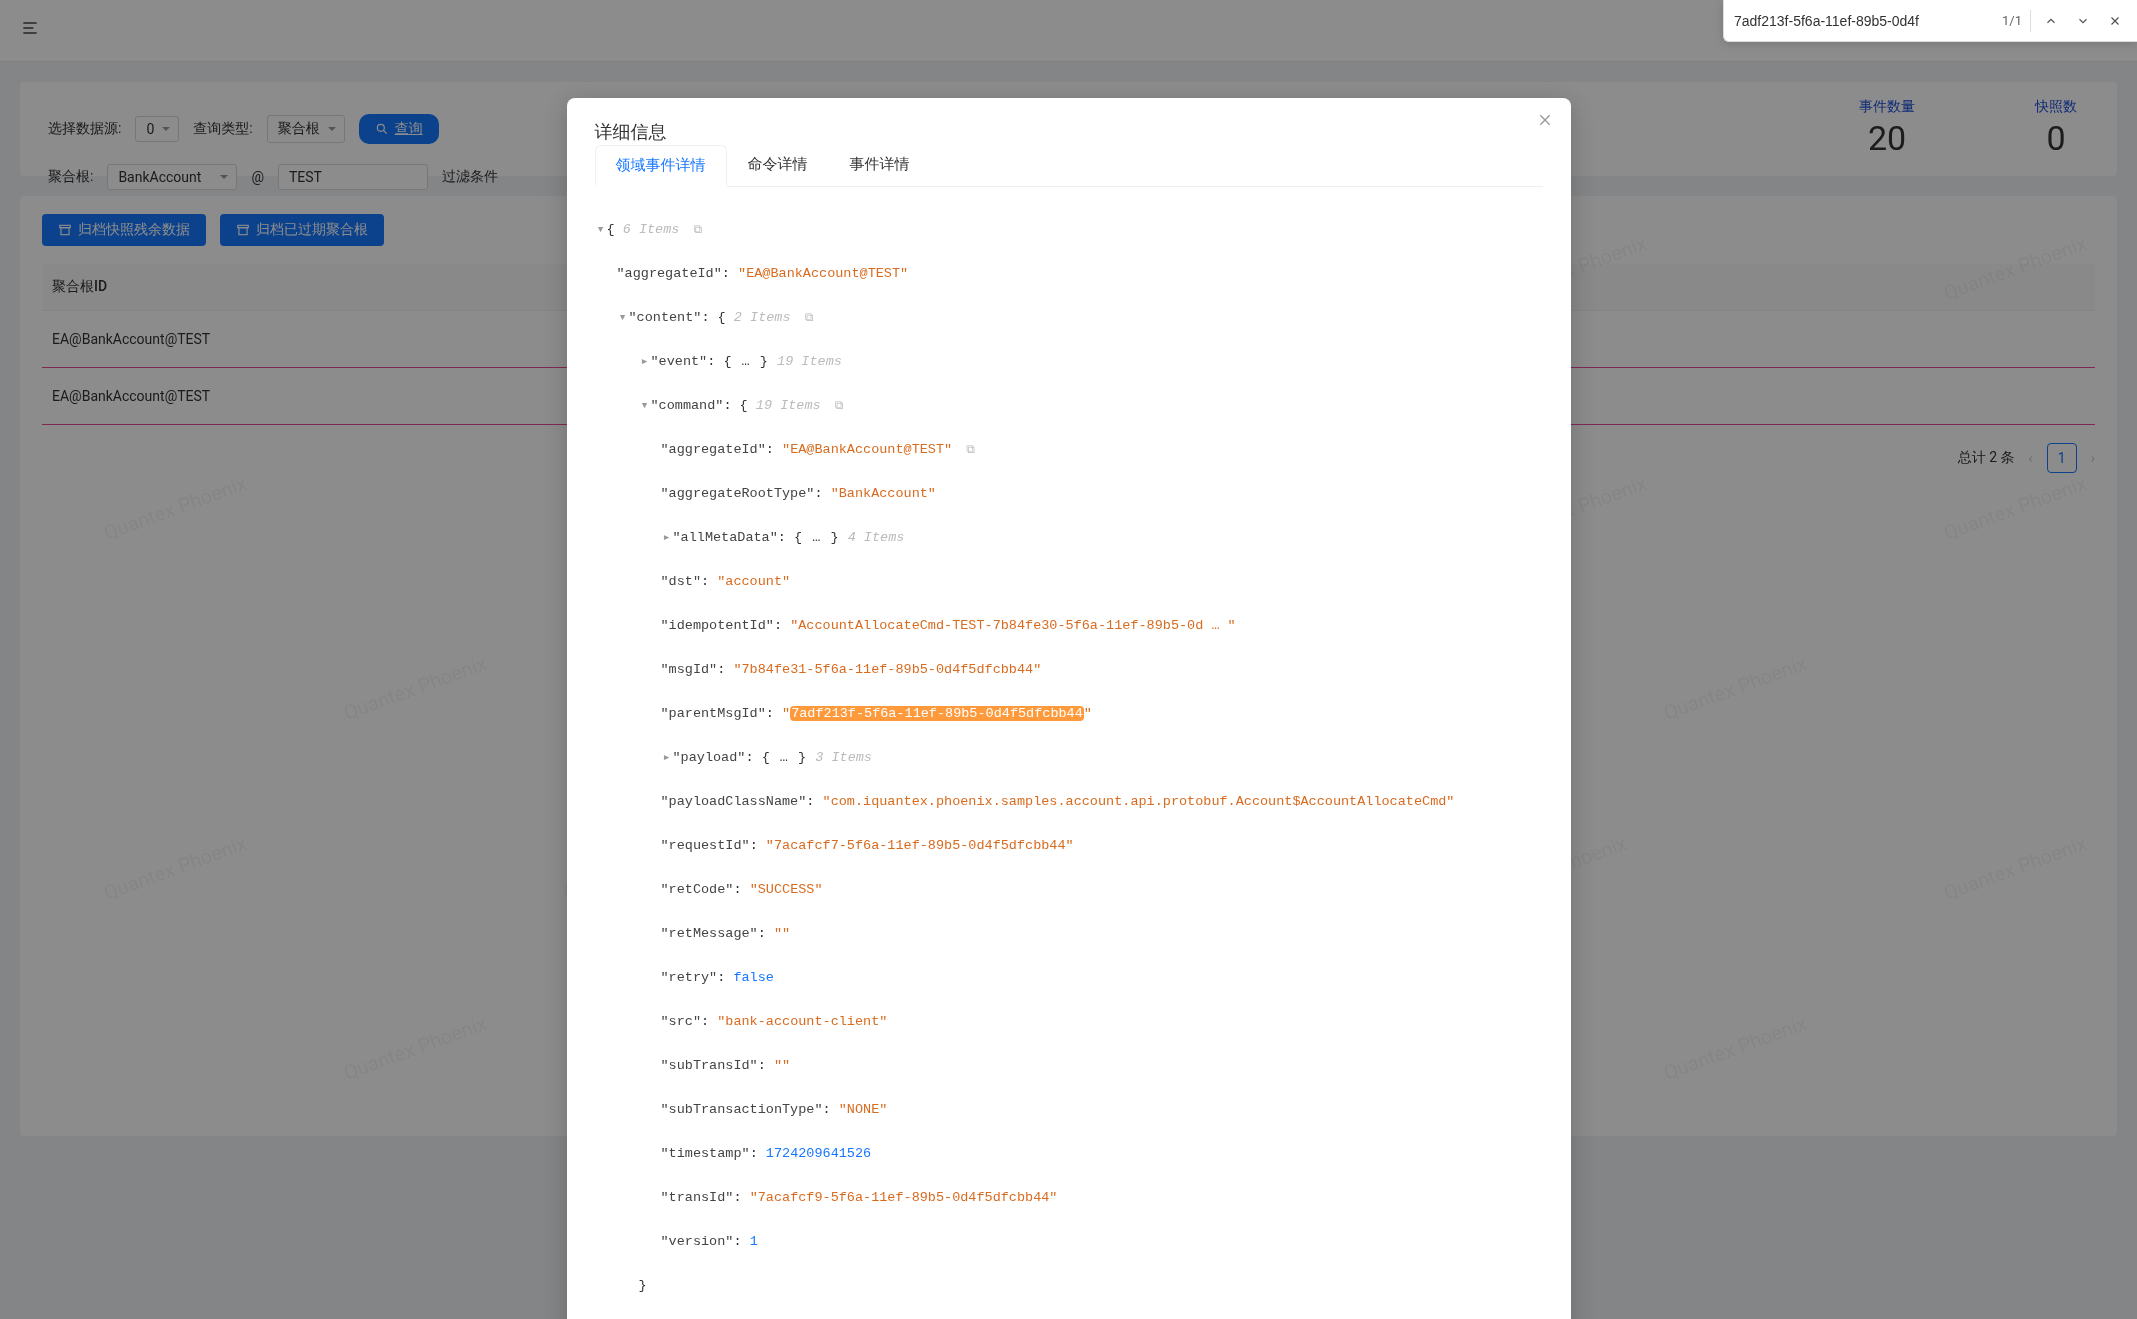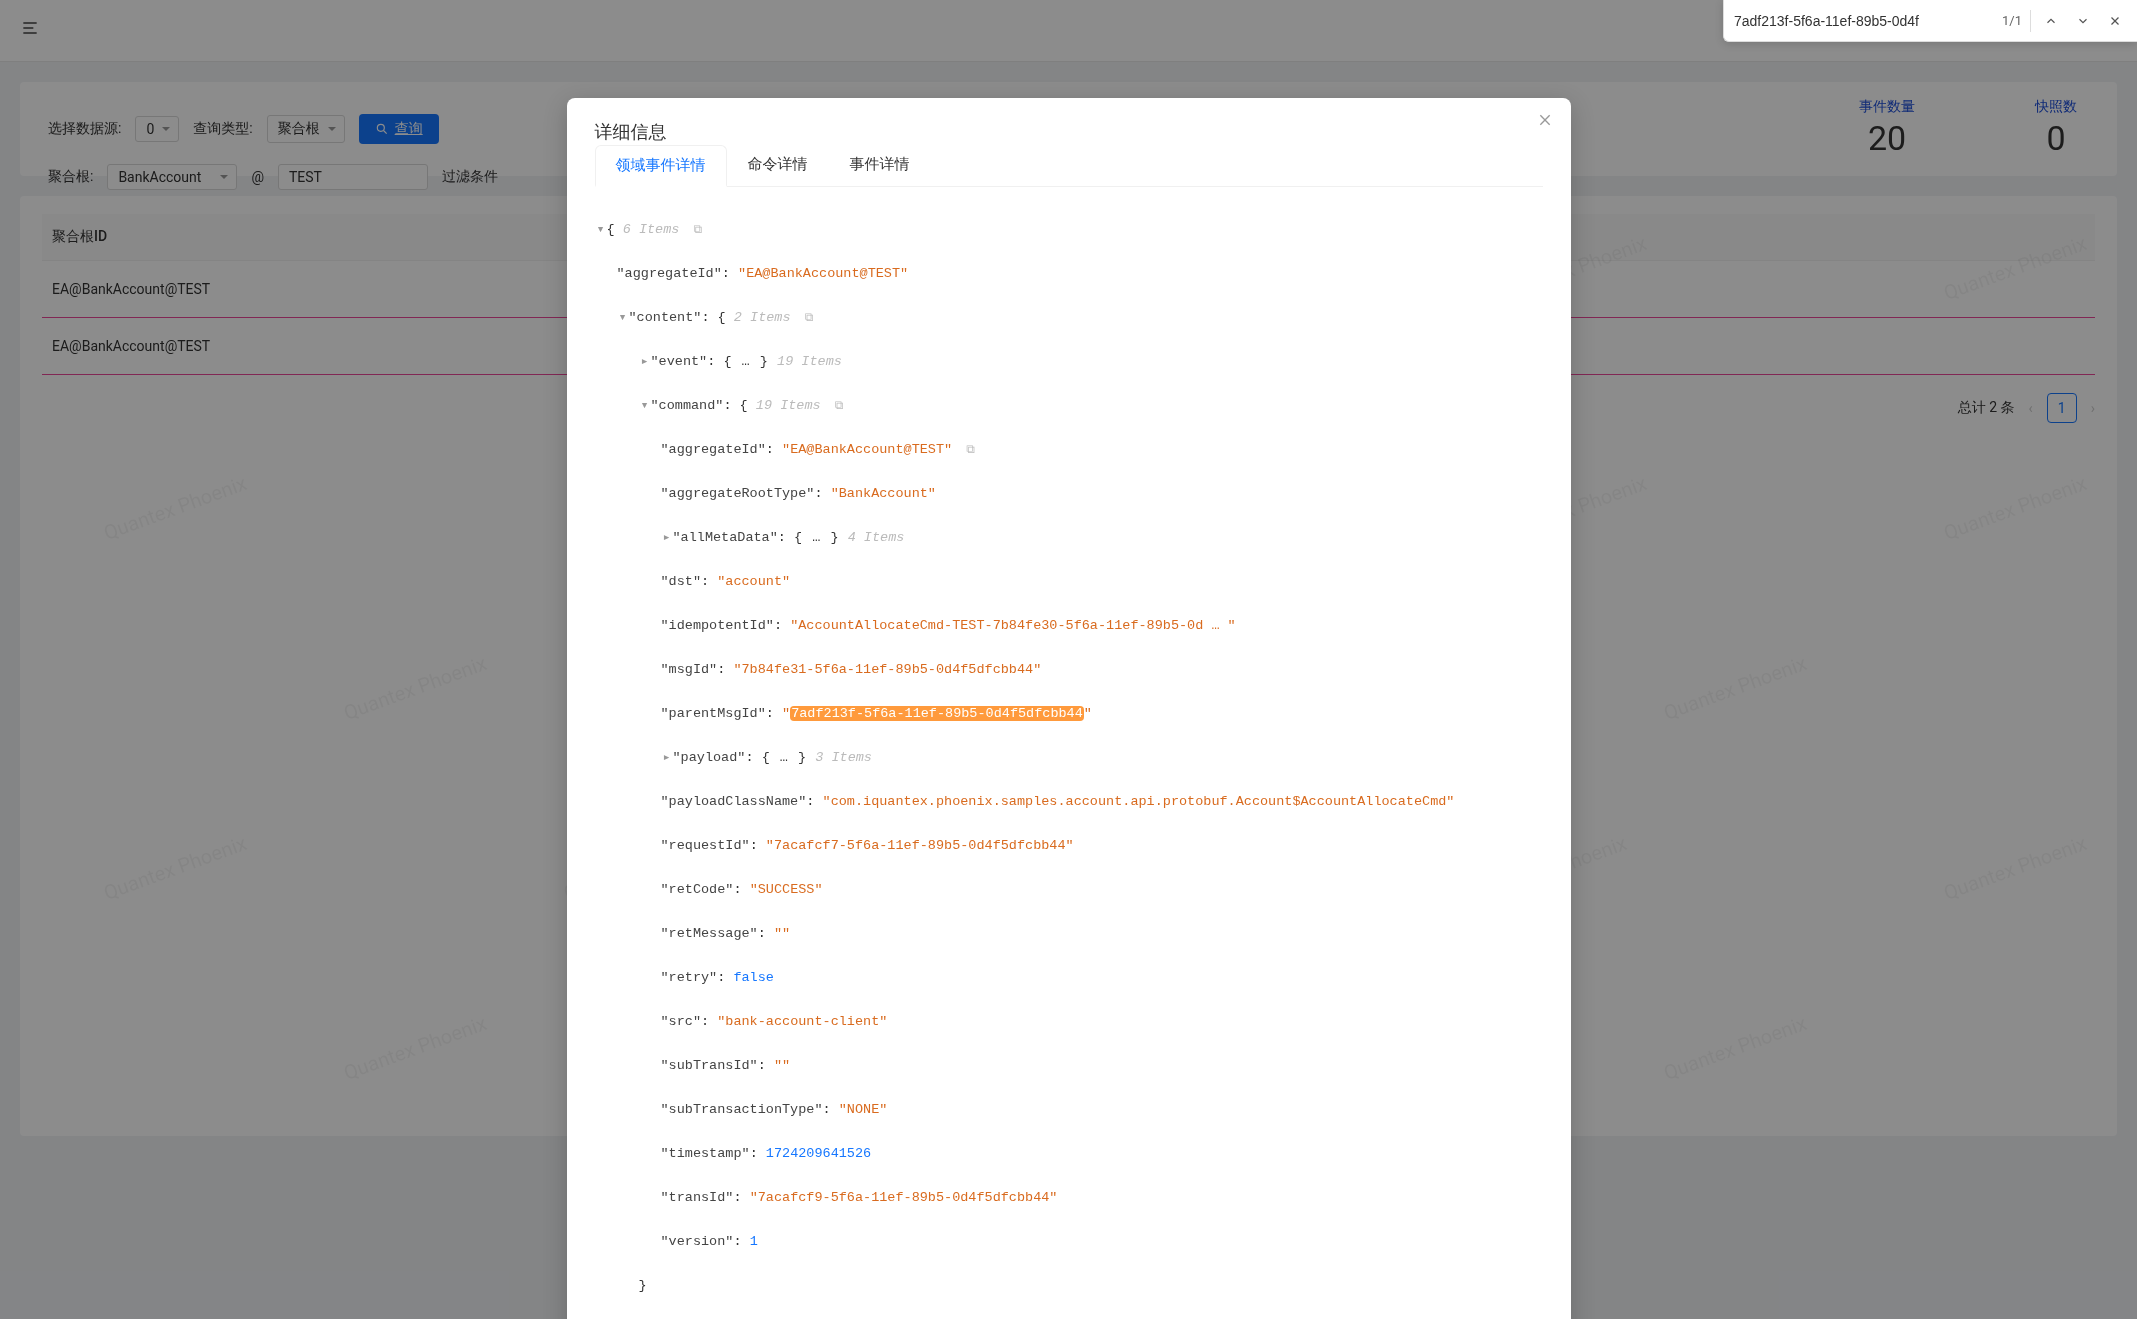--- a/index.html
+++ b/index.html
@@ -115,21 +115,21 @@
     right: 8px; top: 50%;
     transform: translateY(-50%);
     border: 4px solid transparent;
     border-top-color: #999;
     margin-top: 2px;
   }
   .btn-primary {
     background: #1677ff;
     color: #fff;
     border: none;
-    border-radius: 4px;
+    border-radius: 10px;
     padding: 6px 16px;
     font-size: 14px;
     cursor: pointer;
     display: inline-flex;
     align-items: center;
     gap: 6px;
     text-decoration: underline;
   }
   .btn-primary svg { width:14px;height:14px;fill:#fff;}
   .row2 { margin-top: 16px; display:flex; align-items:center; gap:14px;}
@@ -303,20 +303,36 @@
       <span style="top:660px;left:540px">Quantex Phoenix</span>
       <span style="top:660px;left:1000px">Quantex Phoenix</span>
       <span style="top:660px;left:1460px">Quantex Phoenix</span>
       <span style="top:660px;left:1920px">Quantex Phoenix</span>
       <span style="top:840px;left:320px">Quantex Phoenix</span>
       <span style="top:840px;left:760px">Quantex Phoenix</span>
       <span style="top:840px;left:1200px">Quantex Phoenix</span>
       <span style="top:840px;left:1640px">Quantex Phoenix</span>
     </div>
 
+    <div class="action-row">
+      <button class="btn-blue">
+        <svg viewBox="0 0 24 24">
+            <rect x="3" y="4" width="18" height="4" fill="none" stroke="#fff" stroke-width="2"></rect>
+            <rect x="5" y="8" width="14" height="12" fill="none" stroke="#fff" stroke-width="2"></rect>
+          </svg>
+        <span>归档快照残余数据</span>
+      </button>
+      <button class="btn-blue">
+        <svg viewBox="0 0 24 24">
+            <rect x="3" y="4" width="18" height="4" fill="none" stroke="#fff" stroke-width="2"></rect>
+            <rect x="5" y="8" width="14" height="12" fill="none" stroke="#fff" stroke-width="2"></rect>
+          </svg>
+        <span>归档已过期聚合根</span>
+      </button>
+    </div>
 
     <table>
       <thead>
         <tr>
           <th style="width:46%">聚合根ID</th>
           <th>命令</th>
         </tr>
       </thead>
       <tbody>
         <tr>

